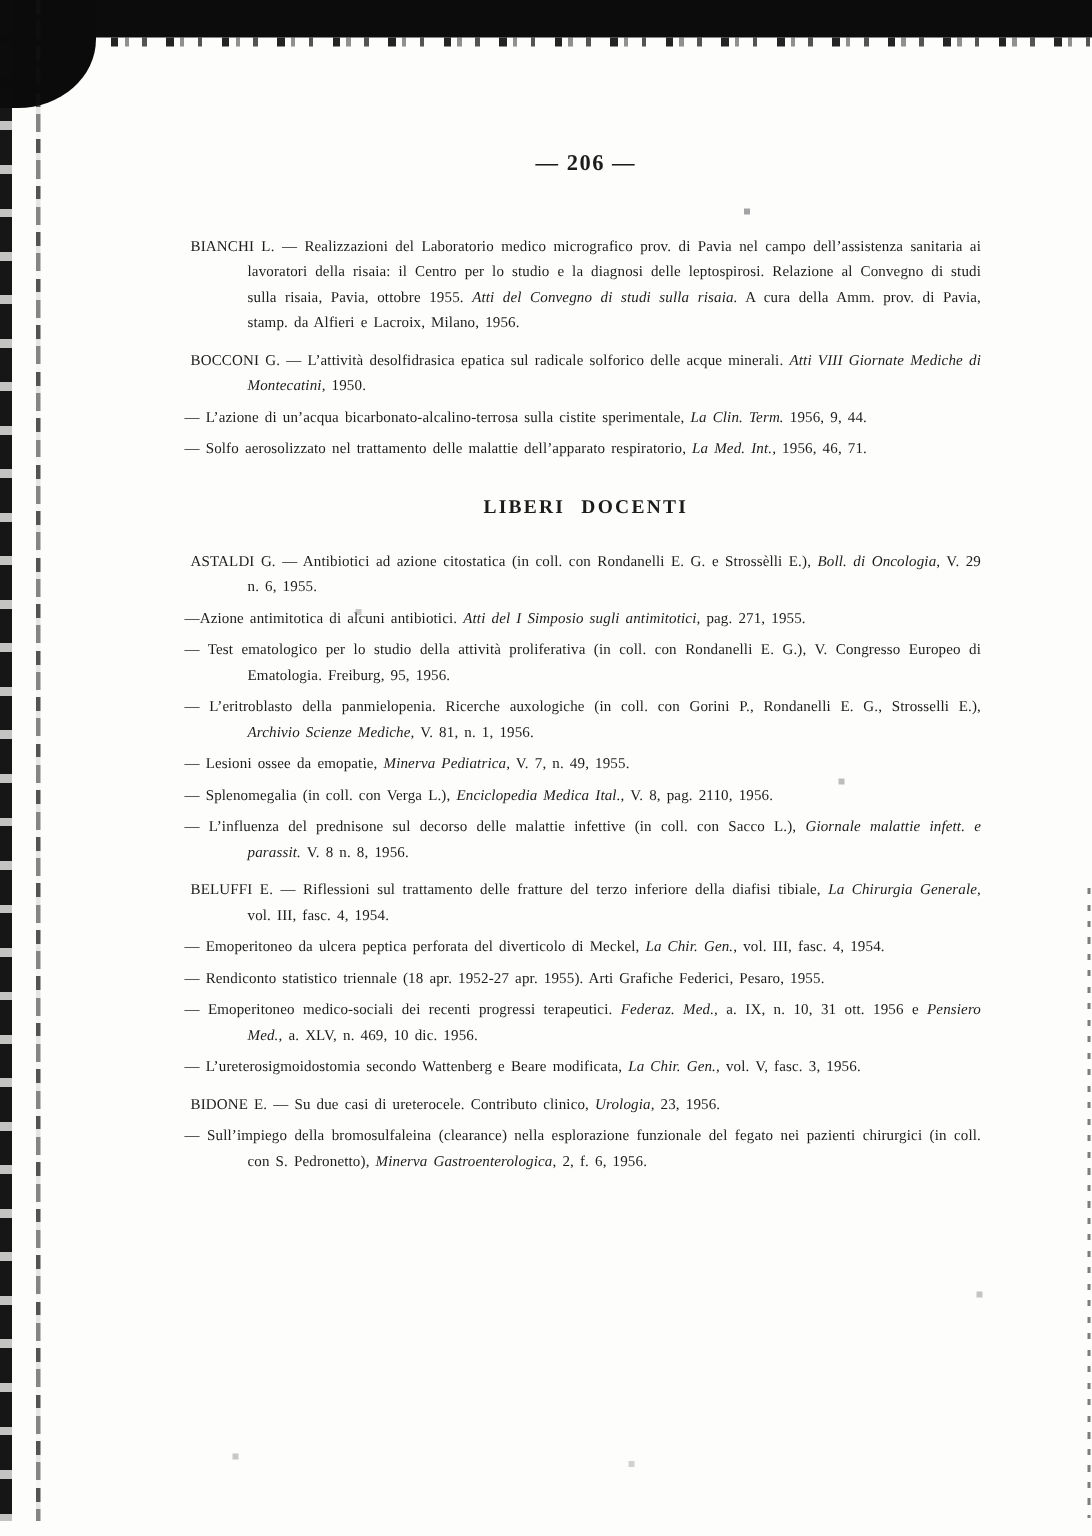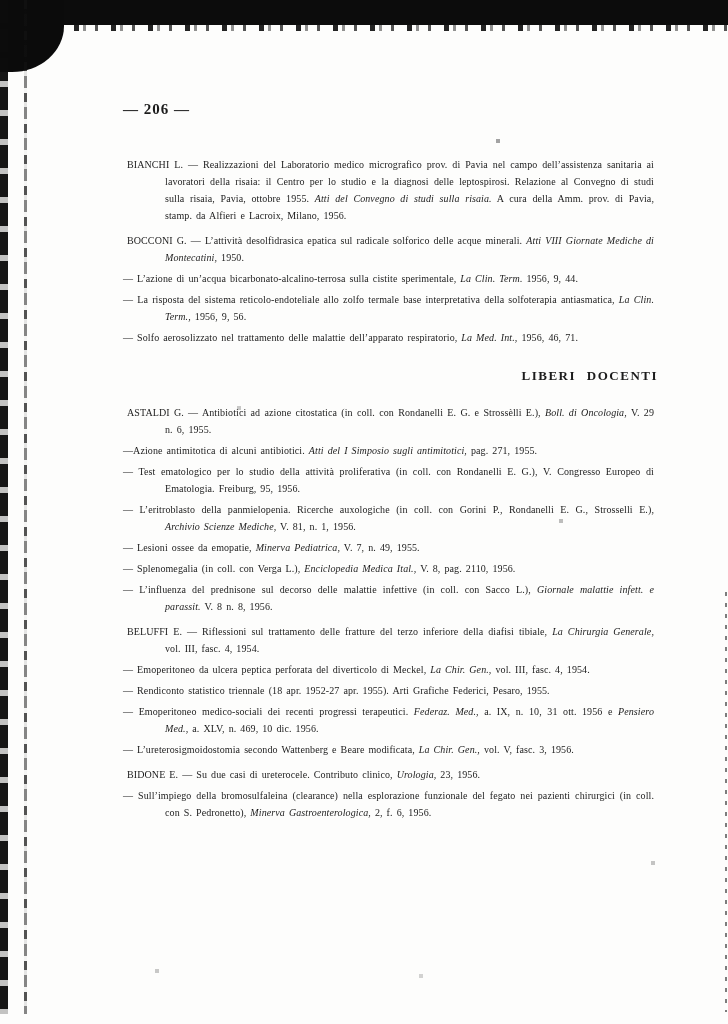--- a/index.html
+++ b/index.html
@@ -63,40 +63,41 @@
       652px 862px 0 1px rgba(110,110,110,.4),
       420px 975px 0 1px rgba(130,130,130,.35);
   }
 
   
   main.content {
     position: absolute; left: 123px; top: 0; width: 535px;
   }
   .page-number {
     margin: 101px 0 38px 0;
+    text-align: center;
     font-size: 15px;
     font-weight: 700;
     letter-spacing: 1px;
   }
   .group { margin-bottom: 8px; }
   .entry {
     margin: 4px;
     font-size: 10px;
     line-height: 17px;
     text-align: justify;
     padding-left: 38px;
     text-indent: -38px;
     word-spacing: 1.4px;
     letter-spacing: 0.1px;
   }
   .entry.dash { text-indent: -42px; }
   .it { font-style: italic; }
   .section-header {
     margin: 22px 0 20px 0;
-    text-align: right;
+    text-align: center;
     font-size: 13px;
     font-weight: 700;
     letter-spacing: 1.5px;
     word-spacing: 6px;
   }
 </style>
 </head>
 <body>
 
 <div class="page">
@@ -109,21 +110,20 @@
 
   <main class="content">
     <div class="page-number">— 206 —</div>
     <div class="part">
         <div class="group">
           <p class="entry"><span>BIANCHI L. — Realizzazioni del Laboratorio medico micrografico prov. di Pavia nel campo dell’assistenza sanitaria ai lavoratori della risaia: il Centro per lo studio e la diagnosi delle leptospirosi. Relazione al Convegno di studi sulla risaia, Pavia, ottobre 1955. </span><span class="it">Atti del Convegno di studi sulla risaia.</span><span> A cura della Amm. prov. di Pavia, stamp. da Alfieri e Lacroix, Milano, 1956.</span></p>
         </div>
         <div class="group">
           <p class="entry"><span>BOCCONI G. — L’attività desolfidrasica epatica sul radicale solforico delle acque minerali. </span><span class="it">Atti VIII Giornate Mediche di Montecatini,</span><span> 1950.</span></p>
           <p class="entry dash"><span>— L’azione di un’acqua bicarbonato-alcalino-terrosa sulla cistite sperimentale, </span><span class="it">La Clin. Term.</span><span> 1956, 9, 44.</span></p>
-          <p class="entry dash"><span>— La risposta del sistema reticolo-endoteliale allo zolfo termale base interpretativa della solfoterapia antiasmatica, </span><span class="it">La Clin. Term.,</span><span> 1956, 9, 56.</span></p>
           <p class="entry dash"><span>— Solfo aerosolizzato nel trattamento delle malattie dell’apparato respiratorio, </span><span class="it">La Med. Int.,</span><span> 1956, 46, 71.</span></p>
         </div>
       </div>
     <h2 class="section-header">LIBERI DOCENTI</h2>
     <div class="part">
         <div class="group">
           <p class="entry"><span>ASTALDI G. — Antibiotici ad azione citostatica (in coll. con Rondanelli E. G. e Strossèlli E.), </span><span class="it">Boll. di Oncologia,</span><span> V. 29 n. 6, 1955.</span></p>
           <p class="entry dash"><span>—Azione antimitotica di alcuni antibiotici. </span><span class="it">Atti del I Simposio sugli antimitotici,</span><span> pag. 271, 1955.</span></p>
           <p class="entry dash"><span>— Test ematologico per lo studio della attività proliferativa (in coll. con Rondanelli E. G.), V. Congresso Europeo di Ematologia. Freiburg, 95, 1956.</span></p>
           <p class="entry dash"><span>— L’eritroblasto della panmielopenia. Ricerche auxologiche (in coll. con Gorini P., Rondanelli E. G., Strosselli E.), </span><span class="it">Archivio Scienze Mediche,</span><span> V. 81, n. 1, 1956.</span></p>

